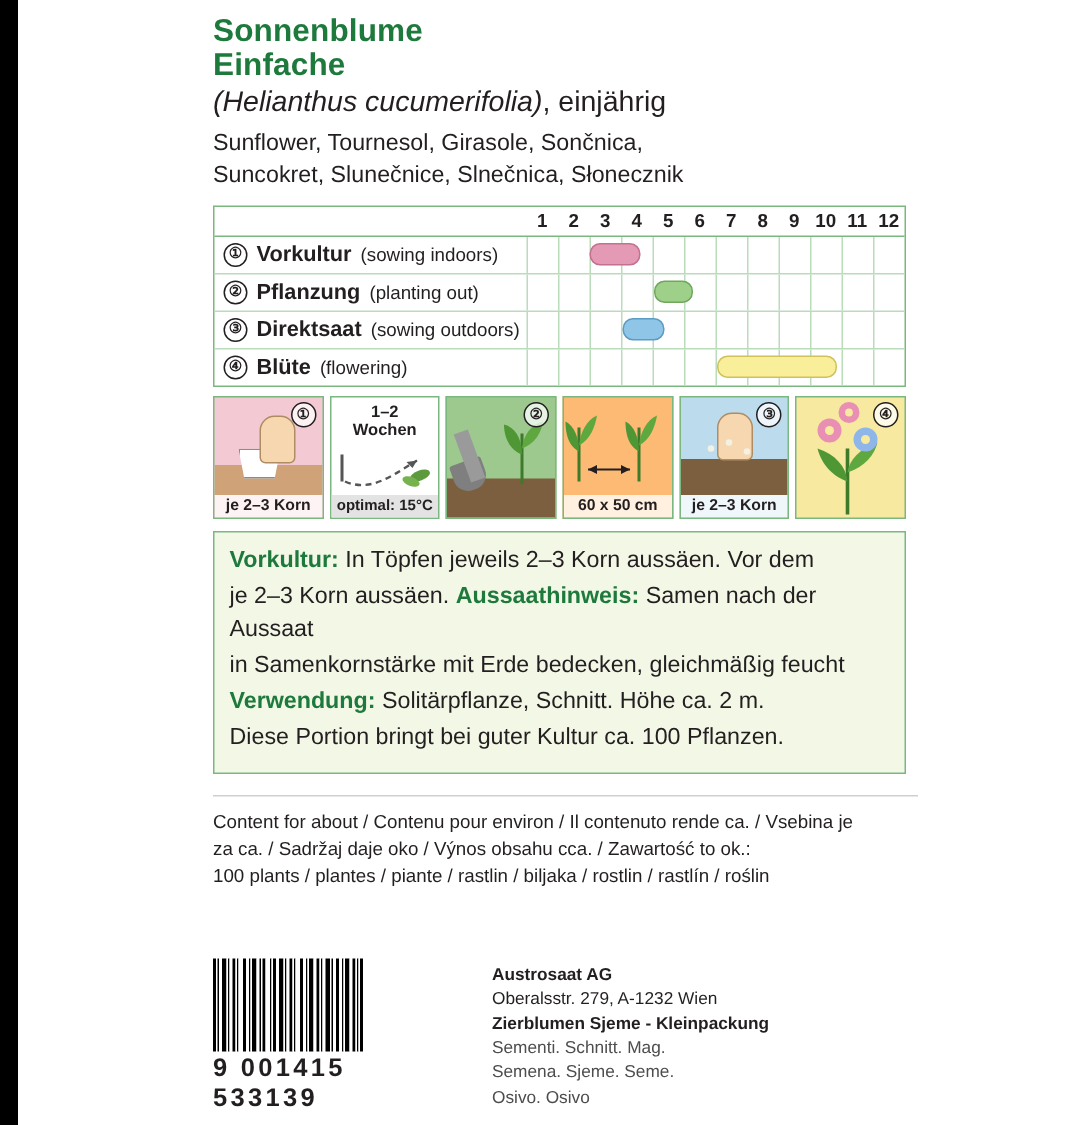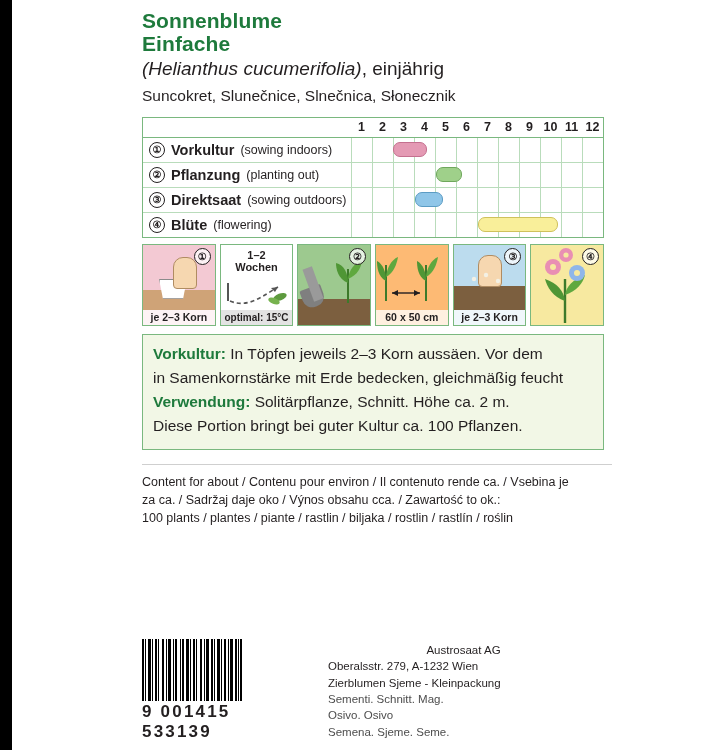--- a/index.html
+++ b/index.html
@@ -185,37 +185,38 @@
   .barcode i { display:block; background:#000; height:62px; }
   .barcode-num {
     font-family:"Liberation Sans", sans-serif;
     font-size:17px; font-weight:bold; letter-spacing:2.2px;
     margin-top:1px;
   }
   .company {
     margin-left:26px; padding-bottom:2px;
     font-size:11.5px; line-height:1.42;
   }
-  .company .b { font-weight:normal;text-align:right; }
+  .company .b { font-weight:bold; }
   .company .grey { color:#4d4d4d; }
 </style>
 </head>
 <body>
 
 <div class="packet">
 
   <div class="header">
     <div class="title">
       <div>Sonnenblume</div>
       <div>Einfache</div>
     </div>
     <div class="latin">
       <span>(Helianthus cucumerifolia)</span><span class="plain">, einjährig</span>
     </div>
     <div class="alt-names">
+      <div>Sunflower, Tournesol, Girasole, Sončnica,</div>
       <div>Suncokret, Slunečnice, Slnečnica, Słonecznik</div>
     </div>
   </div>
 
   <div class="calendar">
     <div class="months">
       <div class="month">1</div>
       <div class="month">2</div>
       <div class="month">3</div>
       <div class="month">4</div>
@@ -409,20 +410,23 @@
         </g>
       </svg>
     </div>
   </div>
 
   <div class="instructions">
     <p>
       <span class="kw">Vorkultur:</span><span> In Töpfen jeweils 2–3 Korn aussäen. Vor dem</span>
     </p>
     <p>
+      <span>je 2–3 Korn aussäen. </span><span class="kw">Aussaathinweis:</span><span> Samen nach der Aussaat</span>
+    </p>
+    <p>
       <span>in Samenkornstärke mit Erde bedecken, gleichmäßig feucht</span>
     </p>
     <p>
       <span class="kw">Verwendung:</span><span> Solitärpflanze, Schnitt. Höhe ca. 2 m.</span>
     </p>
     <p>
       <span>Diese Portion bringt bei guter Kultur ca. 100 Pflanzen.</span>
     </p>
   </div>
 
@@ -495,18 +499,18 @@
           <i style="width:1px;background:#fff"></i>
         <i style="width:2px"></i>
       </div>
       <div class="barcode-num">9  001415 533139</div>
     </div>
     <div class="company">
       <div class="b">Austrosaat AG</div>
       <div>Oberalsstr. 279, A-1232 Wien</div>
       <div class="b">Zierblumen Sjeme - Kleinpackung</div>
       <div class="grey">Sementi. Schnitt. Mag.</div>
+      <div class="grey">Semena. Sjeme. Seme.</div>
       <div class="grey">Osivo. Osivo</div>
-      <div class="grey">Semena. Sjeme. Seme.</div>
     </div>
   </div>
 
 </div>
 
 </body></html>

